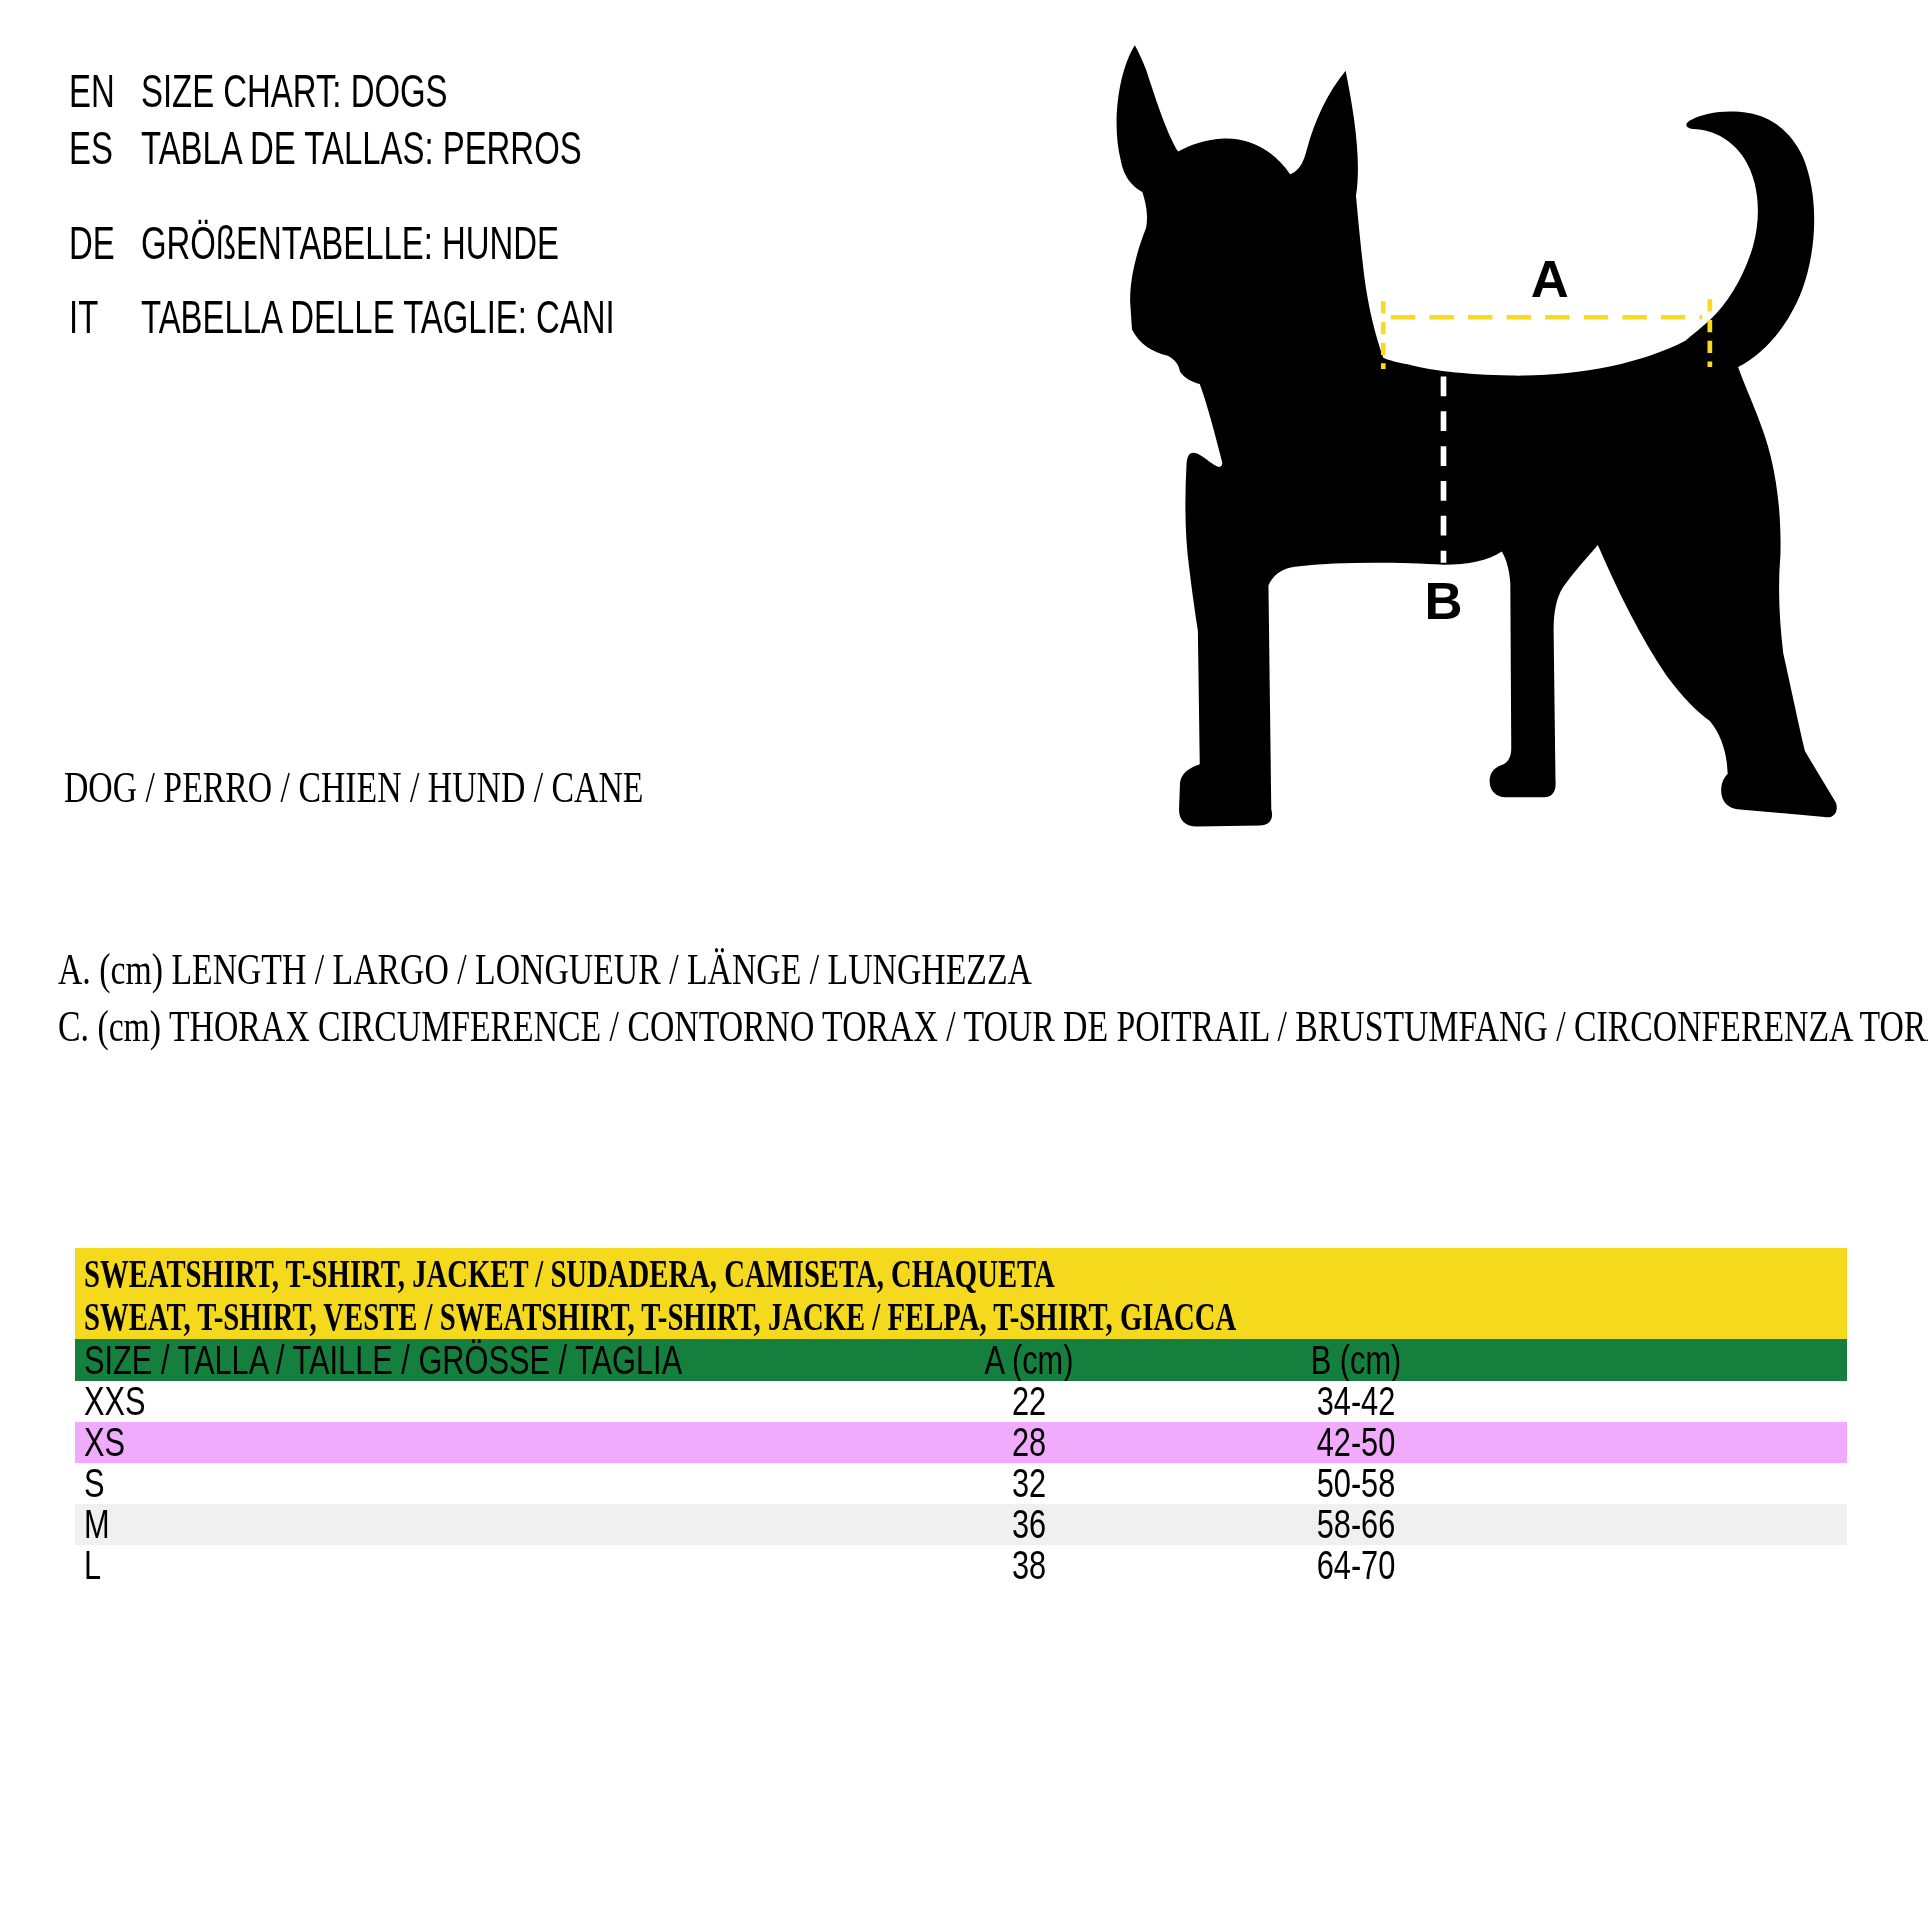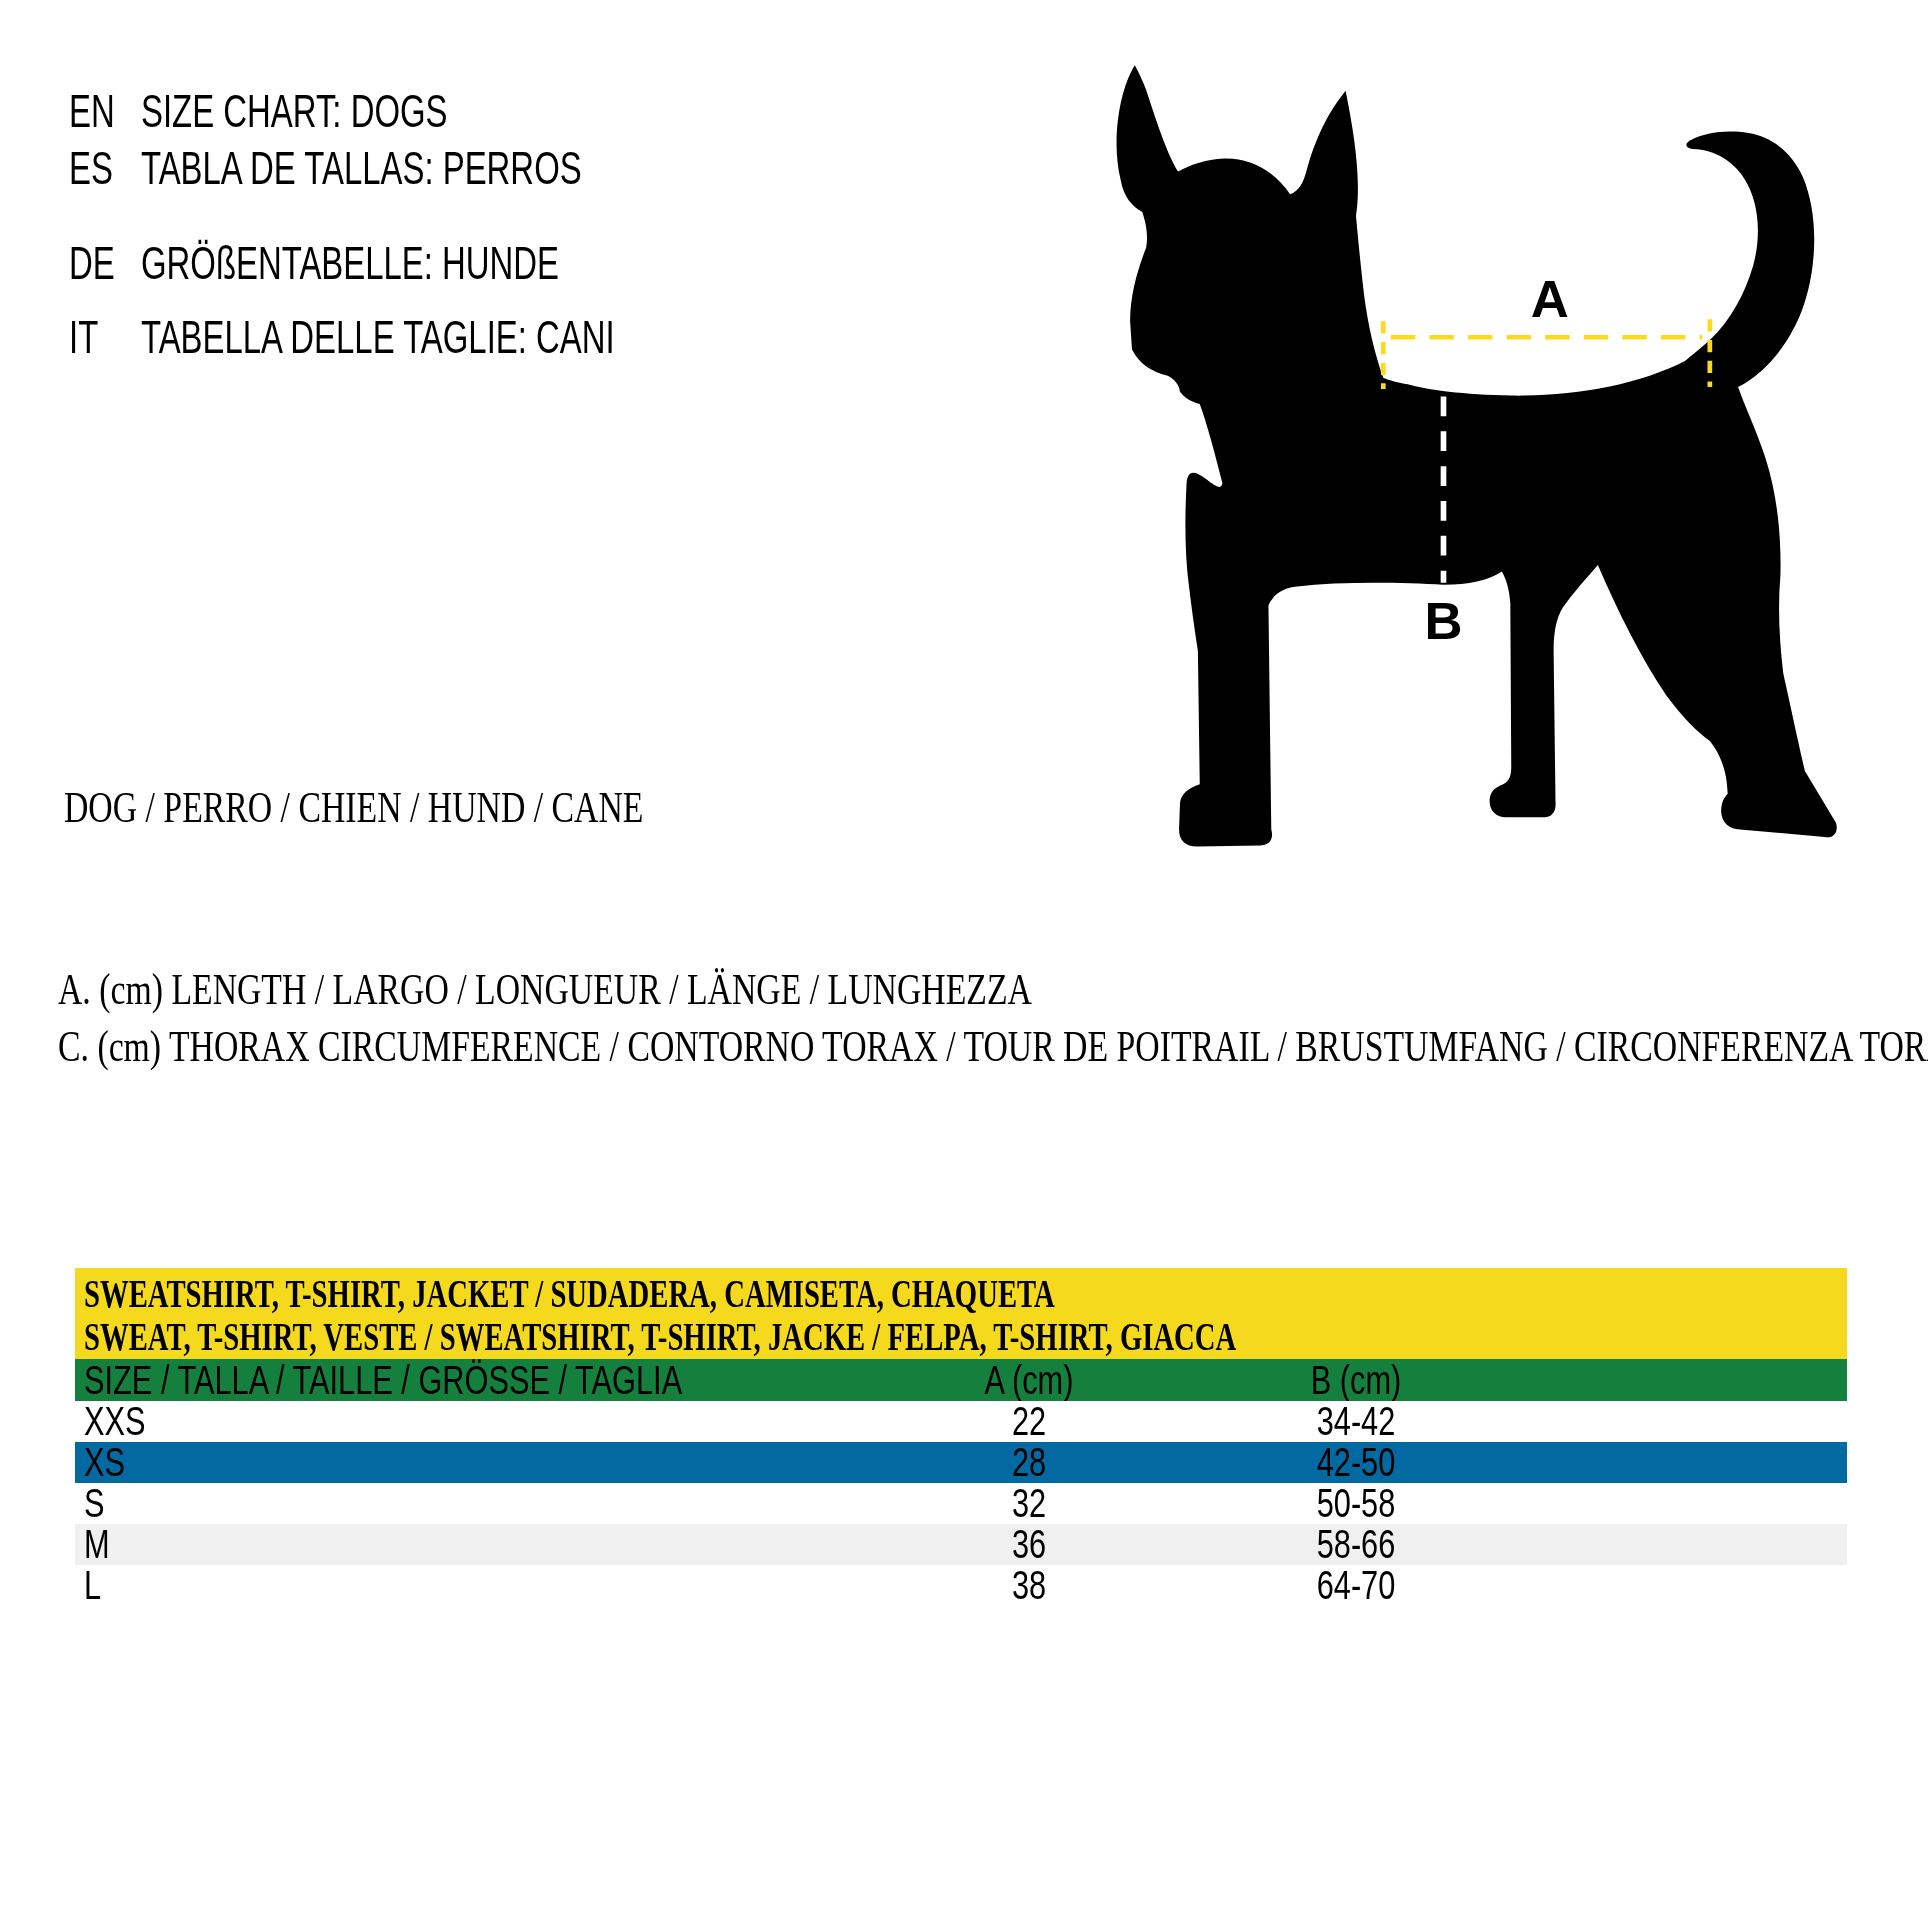--- a/index.html
+++ b/index.html
@@ -1,18 +1,18 @@
 <!DOCTYPE html>
 <html style="font-size:15px"><head>
 <meta charset="utf-8">
 <style>
   html,body{margin:0;padding:0;background:#ffffff;}
   #canvas{
     position:relative;width:1928px;height:1855px;background:#ffffff;overflow:hidden;
-    font-family:"Liberation Sans","DejaVu Sans",sans-serif;color:#000;margin-top:20px;
+    font-family:"Liberation Sans","DejaVu Sans",sans-serif;color:#000;
   }
   .abs{position:absolute;}
   .cond{display:inline-block;transform:scaleX(0.70);transform-origin:0 50%;white-space:nowrap;}
   .cond75{display:inline-block;transform:scaleX(0.75);transform-origin:0 50%;white-space:nowrap;}
   .lang-row{position:absolute;left:0;width:1036px;height:56px;line-height:56px;font-size:47px;}
   .lang-code{position:absolute;left:69px;}
   .lang-label{position:absolute;left:141px;}
   .bodyline{position:absolute;left:58px;height:45px;line-height:45px;font-size:45px;font-family:Liberation Serif, serif;}
   
   #sizeTable{position:absolute;left:75px;top:1248px;width:1772px;}
@@ -155,21 +155,21 @@
       <div class="c-b">B (cm)</div>
     </div>
     <div id="tbody">
         <div class="trow" style="background: rgb(255, 255, 255);">
     <div class="c-size">
             <span class="cond75">XXS</span>
           </div>
     <div class="c-a">22</div>
     <div class="c-b">34-42</div>
   </div>
-        <div class="trow" style="background: #0369a1;">
+        <div class="trow" style="background: #f0abfc;">
     <div class="c-size">
             <span class="cond75">XS</span>
           </div>
     <div class="c-a">28</div>
     <div class="c-b">42-50</div>
   </div>
         <div class="trow" style="background: rgb(255, 255, 255);">
     <div class="c-size">
             <span class="cond75">S</span>
           </div>

